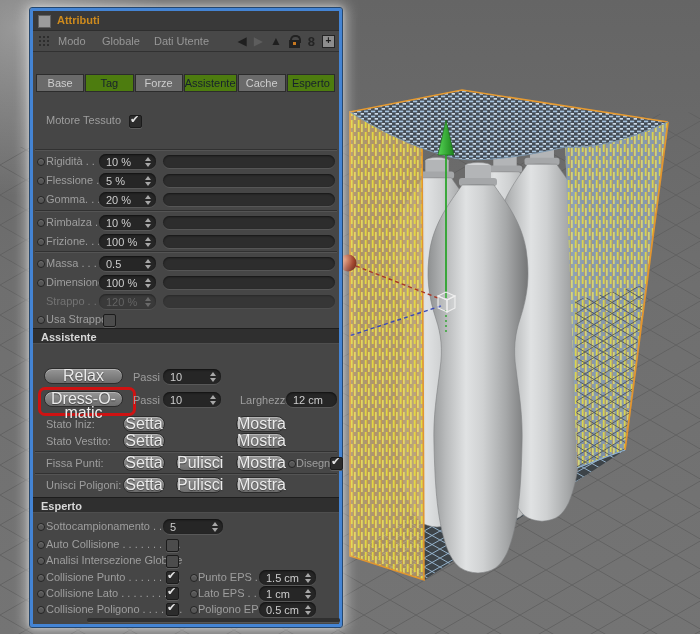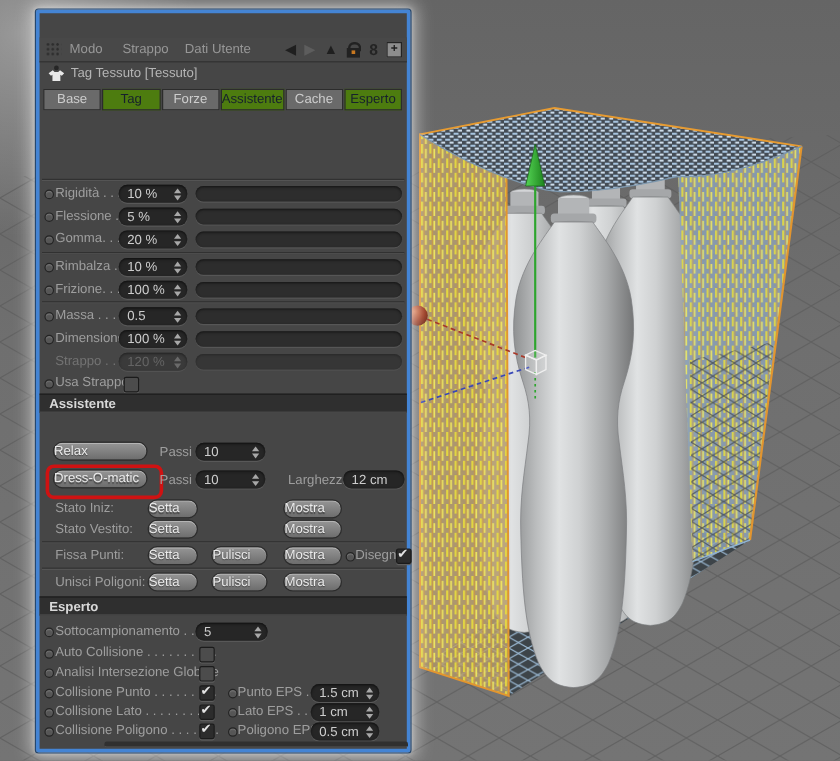--- a/index.html
+++ b/index.html
@@ -56,21 +56,21 @@
   .vfield.dis .vtext{color:#646464;}
   .stepper{display:flex;flex-direction:column;gap:2px;margin-right:5px;}
   .stepper i{width:0;height:0;border-left:3.5px solid transparent;border-right:3.5px solid transparent;}
   .stepper .up{border-bottom:4px solid #a8a8a8;}
   .stepper .dn{border-top:4px solid #a8a8a8;}
   .vfield.dis .stepper .up{border-bottom-color:#6a6a6a;}
   .vfield.dis .stepper .dn{border-top-color:#6a6a6a;}
   .groove{height:13px;background:#2d2d2d;border-radius:7px;
     box-shadow:inset 0 1px 2px #161616,0 1px 0 #565656;}
   .btn{height:16px;background:linear-gradient(#969696,#6d6d6d);border:1px solid #2c2c2c;
-    border-radius:8px;color:#ececec;font-size:11px;text-align:left;line-height:14px;
+    border-radius:8px;color:#ececec;font-size:16px;text-align:center;line-height:14px;
     box-shadow:inset 0 1px 0 #b4b4b4;text-shadow:0 1px 1px #3c3c3c;box-sizing:border-box;}
   .cb{width:11px;height:11px;background:#2c2c2c;border:1px solid #1b1b1b;border-radius:2px;
     box-shadow:0 1px 0 #5e5e5e;}
   .cb.checked{position:absolute;}
   .cb.checked::after{content:"\2714";position:absolute;left:0;top:-3px;font-size:11px;color:#e4e4e4;}
   .cb.off{background:#4c4c4c;}
   #red-ring{border:3px solid #cf1212;border-radius:7px;}
   #hscroll{left:54px;width:253px;height:4px;background:#303030;border-radius:2px;
     border-bottom:1px solid #565656;}
 </style>
@@ -200,58 +200,59 @@
       <path d="M438,296 L446,292 L455,296 L447,300 Z"></path>
       <path d="M438,296 L447,300 L447,312 L438,308 Z"></path>
       <path d="M447,300 L455,296 L455,308 L447,312 Z"></path>
     </g>
     <circle cx="348" cy="263" r="8.5" fill="url(#redBall)"></circle>
   </g>
 </svg>
 
 <div id="panel">
 
+  <div id="titlebar" class="abs">
+    <div id="title-icon" class="abs"></div>
+    <div id="title-text" class="abs">Attributi</div>
+  </div>
 
   <div id="menubar" class="abs">
     <div id="grip" class="abs"></div>
     <span class="abs menu-item" style="left:25px">Modo</span>
-    <span class="abs menu-item" style="left:69px">Strappo</span>
+    <span class="abs menu-item" style="left:69px">Globale</span>
     <span class="abs menu-item" style="left:121px">Dati Utente</span>
     <div id="menu-icons" class="abs">
       <span class="mi">◀</span>
       <span class="mi faint">▶</span>
       <span class="mi">▲</span>
       <span id="lock-icon">
             <i class="shackle"></i>
             <i class="body"></i>
             <i class="hole"></i>
           </span>
       <span id="link8">8</span>
       <span id="plusbox">+</span>
     </div>
   </div>
 
-  <div id="objrow" class="abs">
-    <svg class="abs" style="left:6px;top:2px" width="16" height="16" viewBox="0 0 16 16">
-      <circle cx="8" cy="2.6" r="2" fill="#262626"></circle>
-      <path d="M1.5,7 L5,4.5 L6.5,6 L9.5,6 L11,4.5 L14.5,7 L12.5,9.2 L11.3,8.2 L11.3,13.5 L4.7,13.5 L4.7,8.2 L3.5,9.2 Z" fill="#e9e9e9"></path>
-    </svg>
-    <span id="obj-label" class="abs">Tag Tessuto [Tessuto]</span>
-  </div>
 
   <div id="tabs" class="abs">
     <div class="tab">Base</div>
     <div class="tab active">Tag</div>
     <div class="tab">Forze</div>
     <div class="tab active">Assistente</div>
     <div class="tab">Cache</div>
     <div class="tab active">Esperto</div>
   </div>
 
 
+  <div class="abs row" style="top:100px">
+    <span class="abs lbl" style="left:13px;top:3px">Motore Tessuto</span>
+    <span class="abs cb checked" style="left:96px;top:4px"></span>
+  </div>
 
 
   <div class="abs sep" style="top:138px"></div>
 
   <div class="abs row" style="top:141px">
     <span class="abs dot" style="left:4px;top:6px"></span>
     <span class="abs lbl" style="left:13px;top:3px">Rigidità . . . .</span>
     <span class="abs vfield" style="left:66px;top:2px;width:57px">
       <span class="vtext">10 %</span>
           <span class="stepper">

